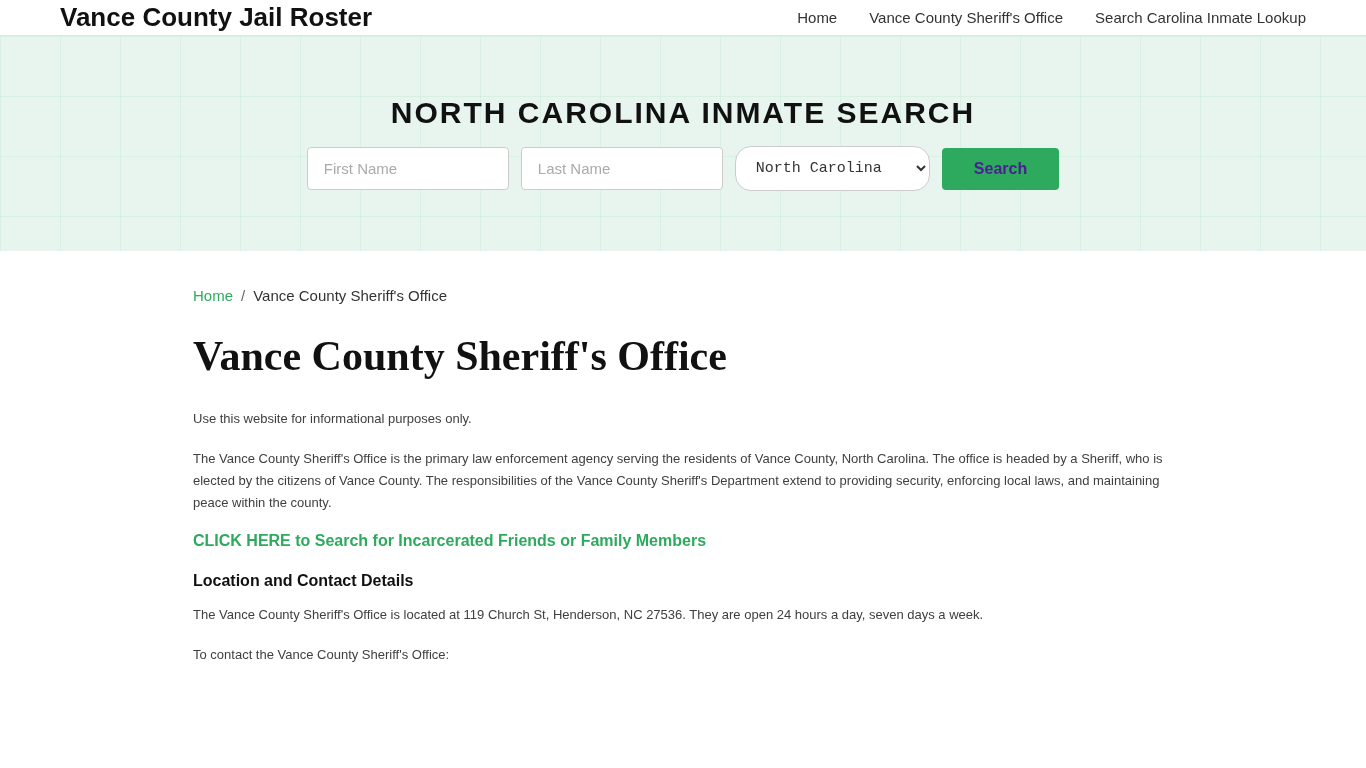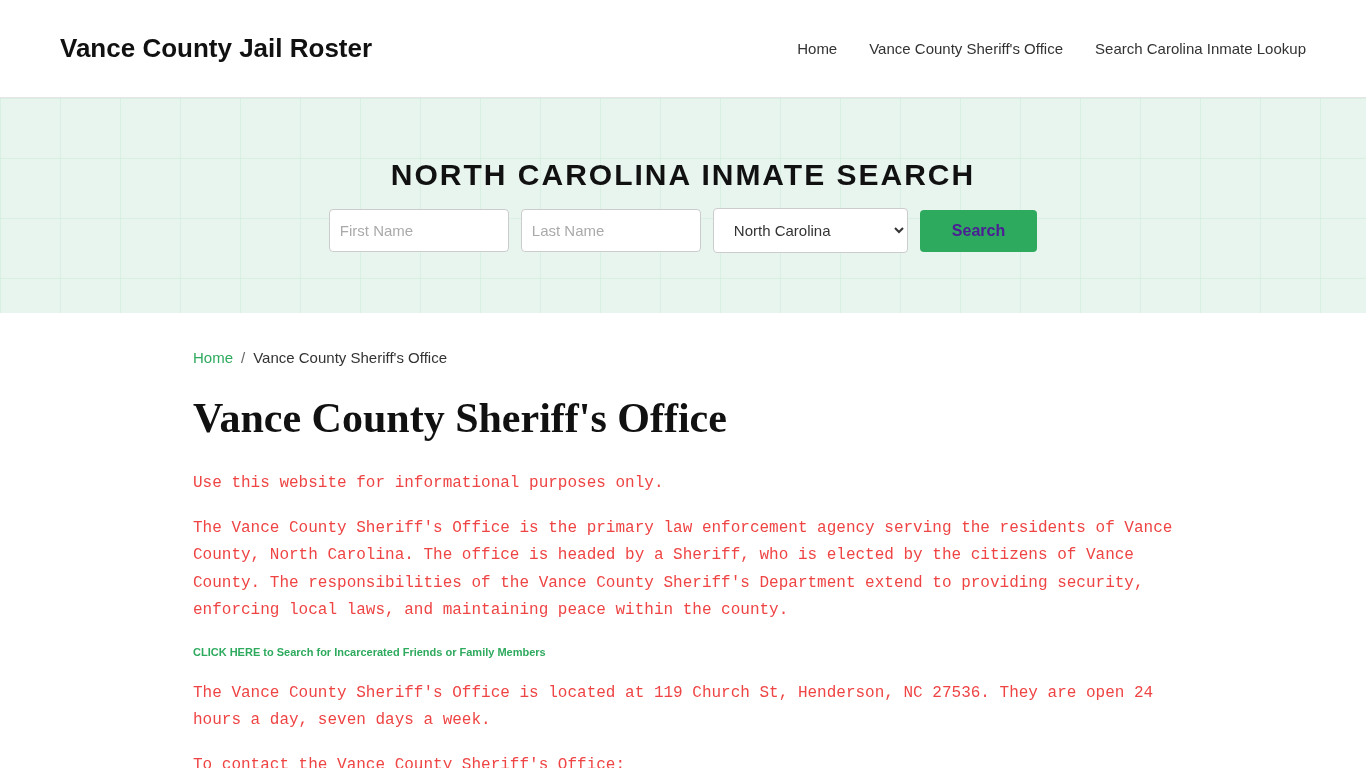--- a/index.html
+++ b/index.html
@@ -12,21 +12,21 @@
       font-size: 16px;
       color: #222;
       background: #fff;
     }
 
     
     .header {
       display: flex;
       align-items: center;
       justify-content: space-between;
-      padding: 33px 60px;
+      padding: 2px 60px;
       border-bottom: 1px solid #e5e5e5;
       background: #fff;
     }
     .header-logo {
       font-size: 26px;
       font-weight: 900;
       color: #111;
       font-family: Arial, sans-serif;
     }
     .header-nav {
@@ -61,39 +61,39 @@
       text-transform: uppercase;
     }
     .search-form {
       display: flex;
       justify-content: center;
       align-items: center;
       gap: 12px;
       flex-wrap: wrap;
     }
     .search-form input {
-      padding: 12px 10px;
+      padding: 12px 16px;
       border: 1px solid #ccc;
       border-radius: 4px;
       font-size: 15px;
-      width: 180px;
+      width: 202px;
       font-family: Arial, sans-serif;
       color: #999;
       background: #fff;
     }
     .search-form input::placeholder {
       color: #aaa;
     }
     .search-form select {
       padding: 12px 16px;
       border: 1px solid #ccc;
-      border-radius: 4px;
+      border-radius: 16px;
       font-size: 15px;
       width: 195px;
-      font-family: Liberation Sans, sans-serif;
+      font-family: Liberation Mono, monospace;
       color: #333;
       background: #fff;
       appearance: auto;
     }
     .search-button {
       padding: 12px 32px;
       background-color: #2eaa5e;
       color: #4c1d95;
       border: none;
       border-radius: 4px;
@@ -135,33 +135,33 @@
     .page-title {
       font-size: 42px;
       font-weight: 900;
       color: #111;
       margin-bottom: 28px;
       font-family: Georgia, serif;
     }
 
     
     .body-text {
-      font-size: 16px;
+      font-size: 13px;
       line-height: 1.7;
-      color: #ef4444;
+      color: #404040;
       margin-bottom: 18px;
-      font-family: Liberation Mono, monospace;
+      font-family: Liberation Sans, sans-serif;
     }
 
     .search-link {
       color: #2eaa5e;
       font-weight: 700;
       text-decoration: none;
       font-family: Arial, sans-serif;
-      font-size: 11px;
+      font-size: 16px;
       display: inline-block;
       margin-bottom: 22px;
     }
 
     .section-heading {
       font-weight: 900;
       font-size: 16px;
       color: #111;
       margin-bottom: 14px;
       font-family: Arial, sans-serif;
@@ -214,16 +214,17 @@
   <h1 class="page-title">Vance County Sheriff's Office</h1>
 
   
   <p class="body-text">Use this website for informational purposes only.</p>
   <p class="body-text">The Vance County Sheriff's Office is the primary law enforcement agency serving the residents of Vance County, North Carolina. The office is headed by a Sheriff, who is elected by the citizens of Vance County. The responsibilities of the Vance County Sheriff's Department extend to providing security, enforcing local laws, and maintaining peace within the county.</p>
 
   
   <a href="#" class="search-link">CLICK HERE to Search for Incarcerated Friends or Family Members</a>
 
   
+  <p class="section-heading">Location and Contact Details</p>
   <p class="body-text">The Vance County Sheriff's Office is located at 119 Church St, Henderson, NC 27536. They are open 24 hours a day, seven days a week.</p>
   <p class="body-text">To contact the Vance County Sheriff's Office:</p>
 
 </main>
 
 </body></html>

